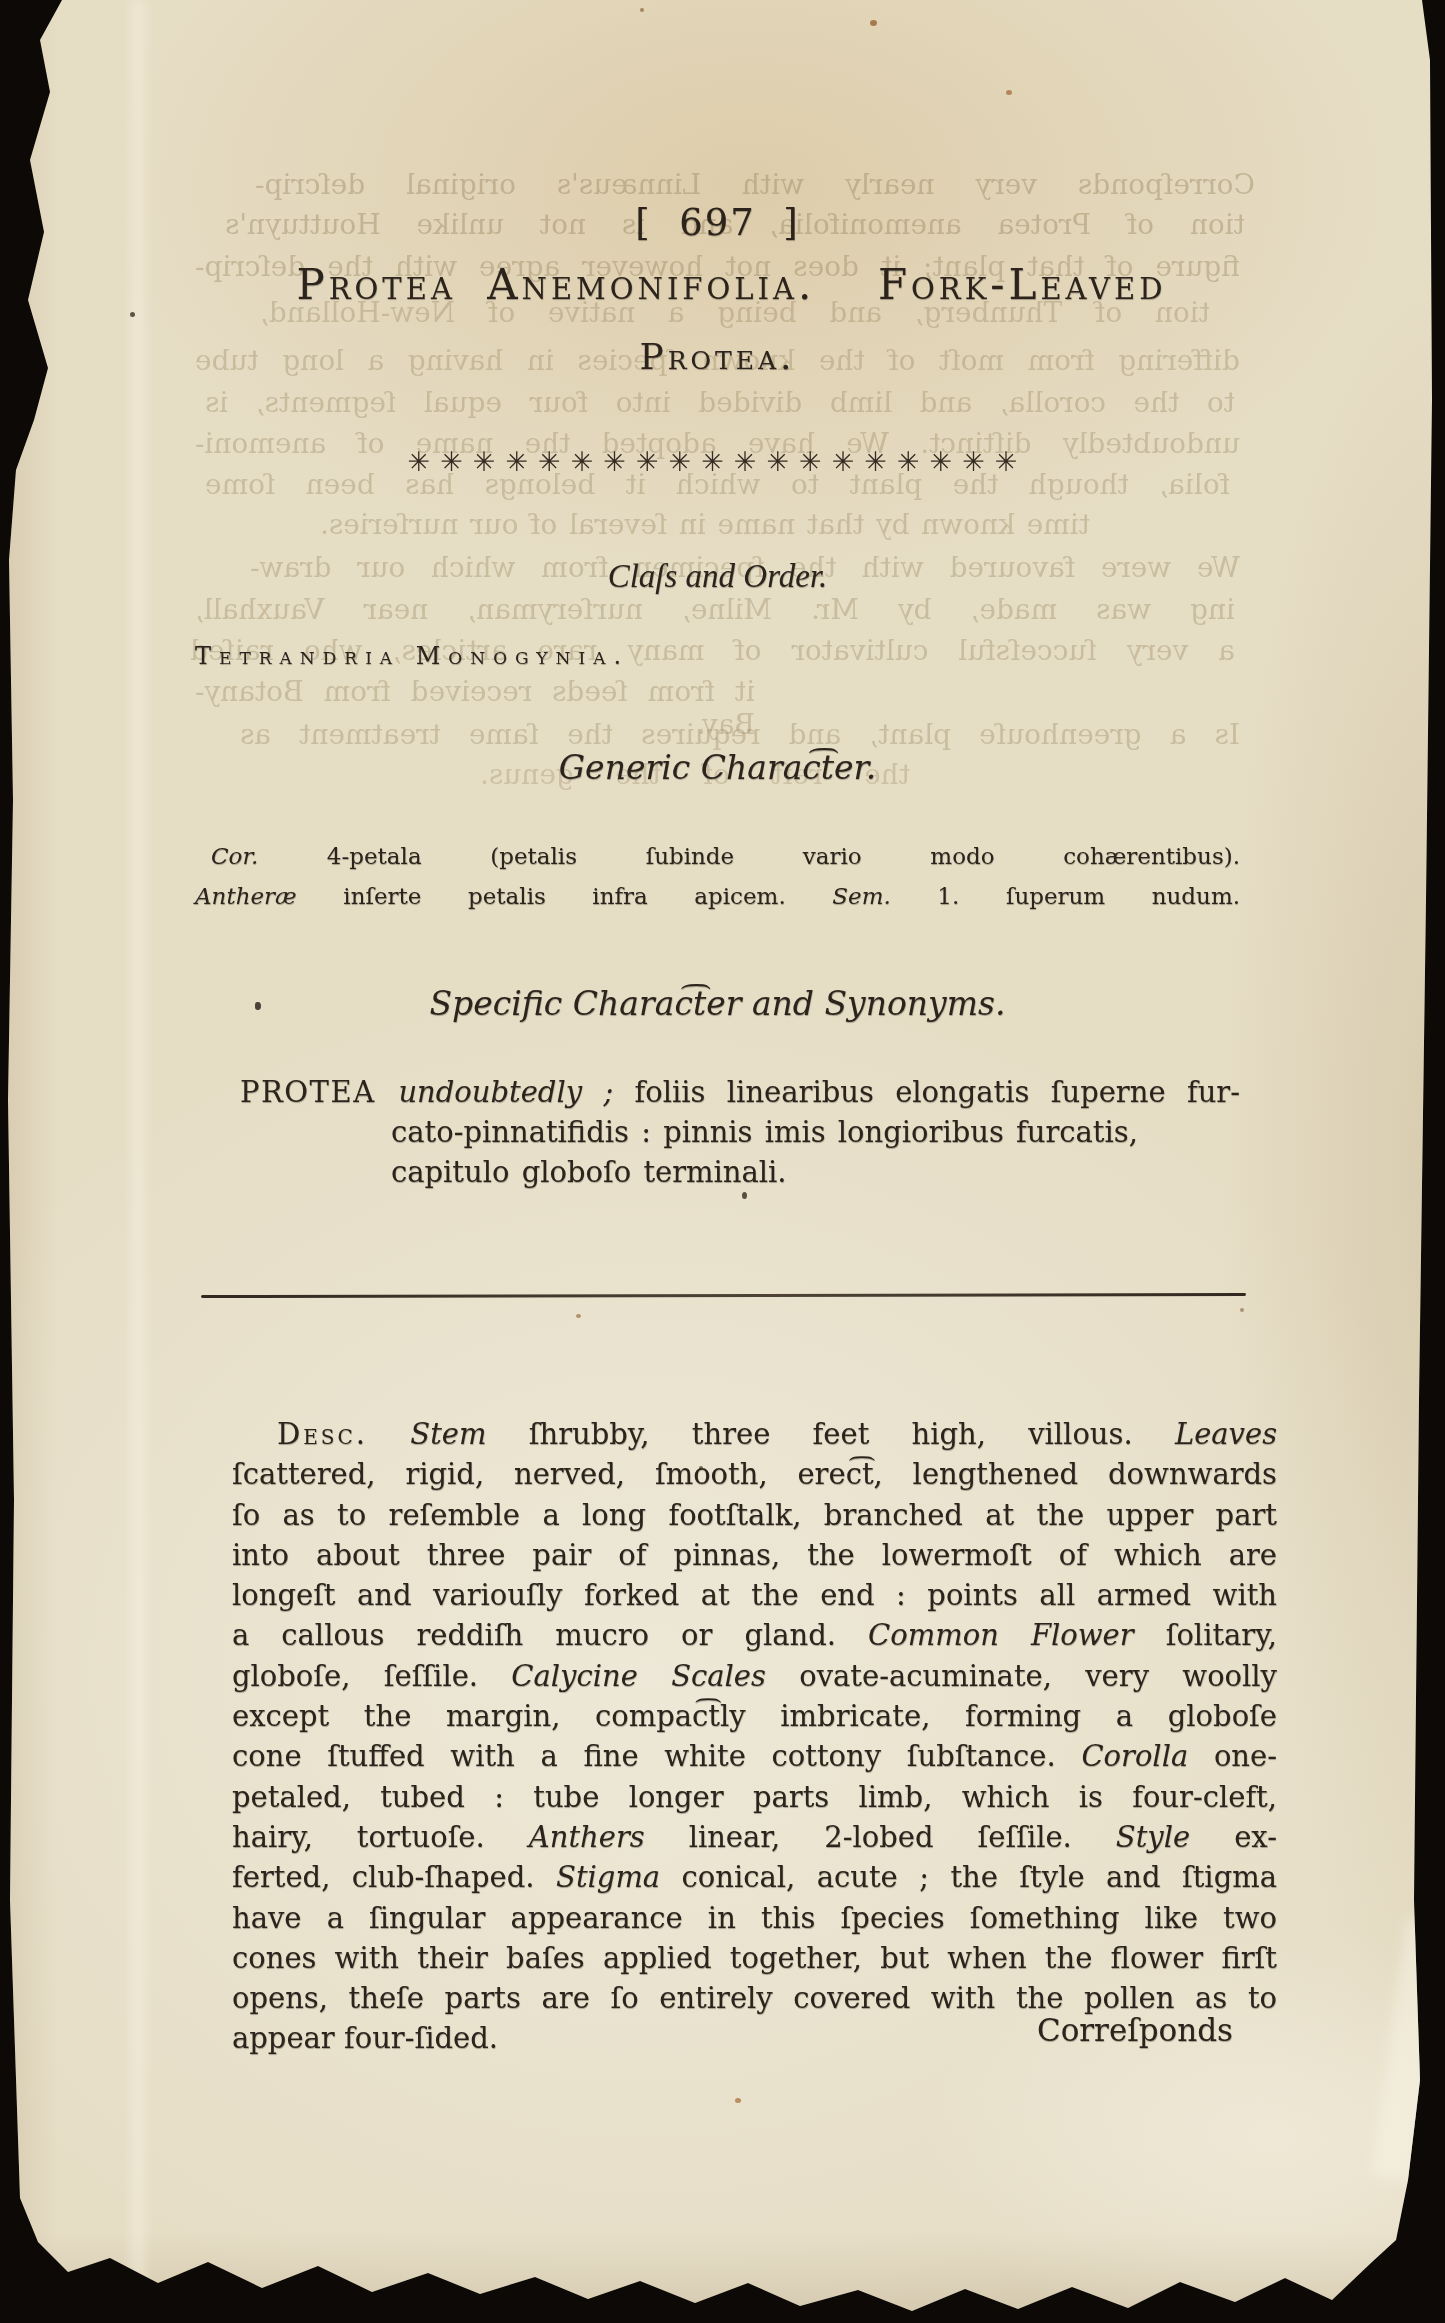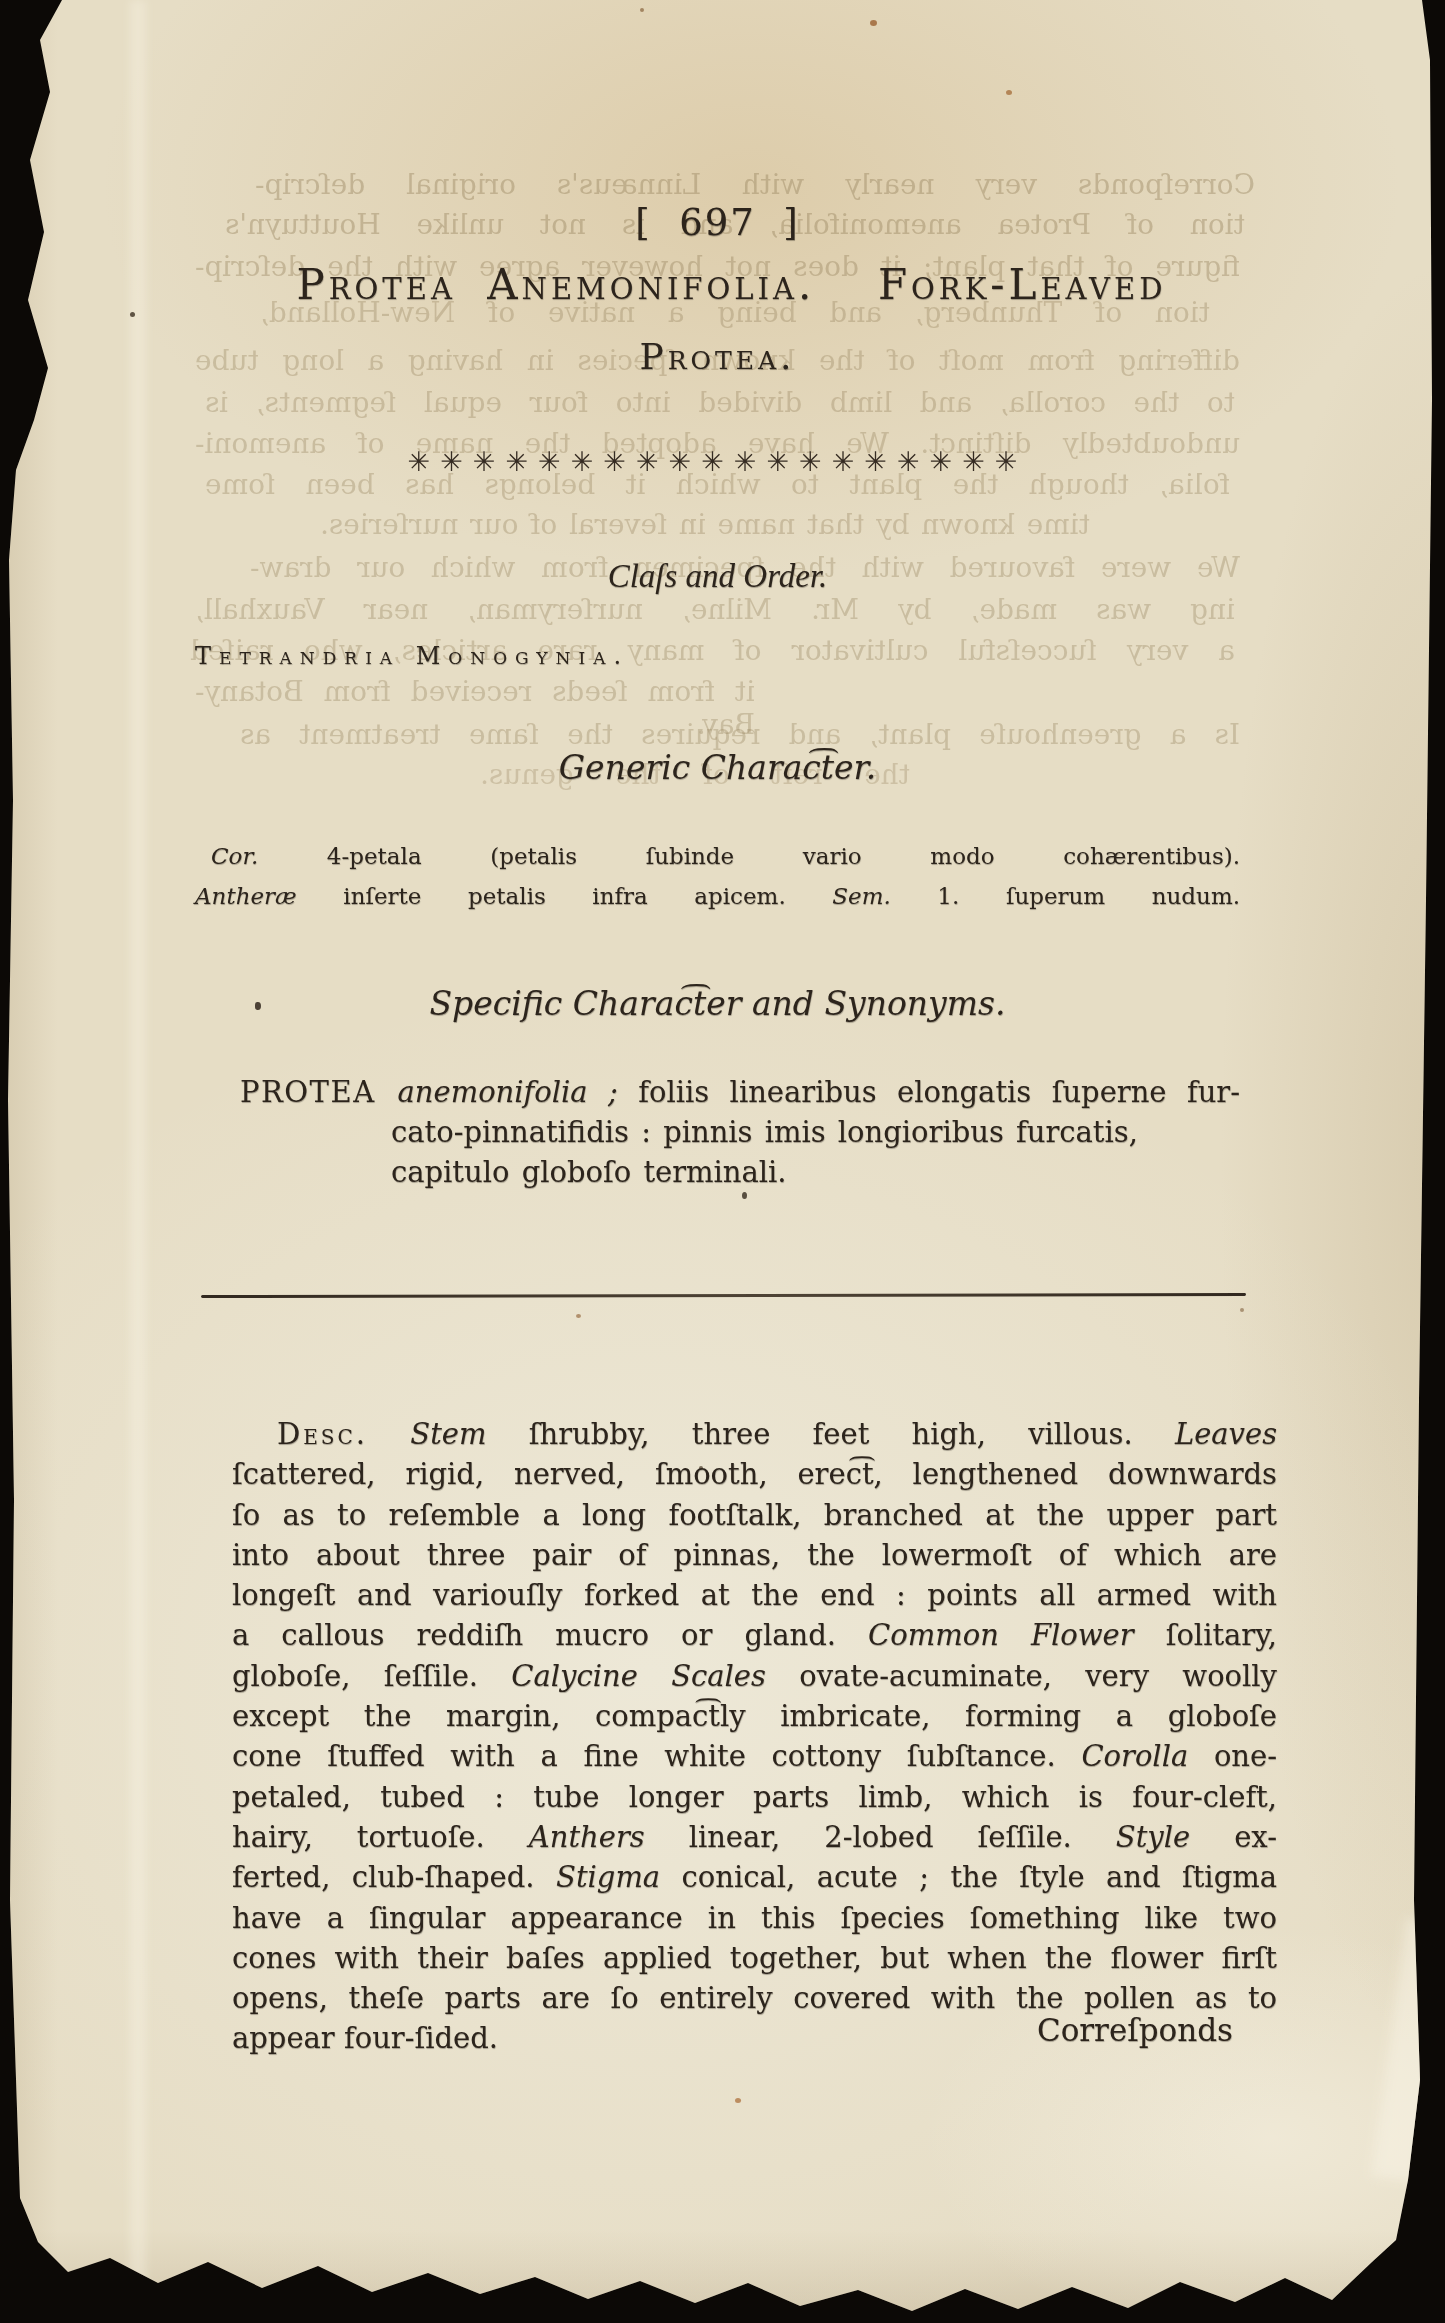--- a/index.html
+++ b/index.html
@@ -133,21 +133,21 @@
     <div class="h-tetra">Tetrandria Monogynia.</div>
 
     <div class="h-it h-generic">Generic Charac͡ter.</div>
     <div class="gen">
       <div class="jline ind1"><span class="it">Cor.</span><span> 4-petala (petalis ſubinde vario modo cohærentibus).</span></div>
       <div class="jline"><span class="it">Antheræ</span><span> inſerte petalis infra apicem. </span><span class="it">Sem.</span><span> 1. ſuperum nudum.</span></div>
     </div>
 
     <div class="h-it h-specific">Specific Charac͡ter and Synonyms.</div>
     <div class="pro">
-      <div class="jline hang1"><span class="caps">PROTEA </span><span class="it">anemonifolia ;</span><span> foliis linearibus elongatis ſuperne fur-</span></div>
+      <div class="jline hang1"><span class="caps">PROTEA </span><span class="it">undoubtedly ;</span><span> foliis linearibus elongatis ſuperne fur-</span></div>
       <div class="hang2"><span>cato-pinnatifidis : pinnis imis longioribus furcatis,</span></div>
       <div class="hang2"><span>capitulo globoſo terminali.</span></div>
     </div>
 
     <div class="rule"></div>
 
     <div class="desc">
       <div class="jline hang1"><span class="sc">Desc.</span><span> </span><span class="it">Stem</span><span> ſhrubby, three feet high, villous. </span><span class="it">Leaves</span></div>
       <div class="jline"><span>ſcattered, rigid, nerved, ſmooth, erec͡t, lengthened downwards</span></div>
       <div class="jline"><span>ſo as to reſemble a long footſtalk, branched at the upper part</span></div>

